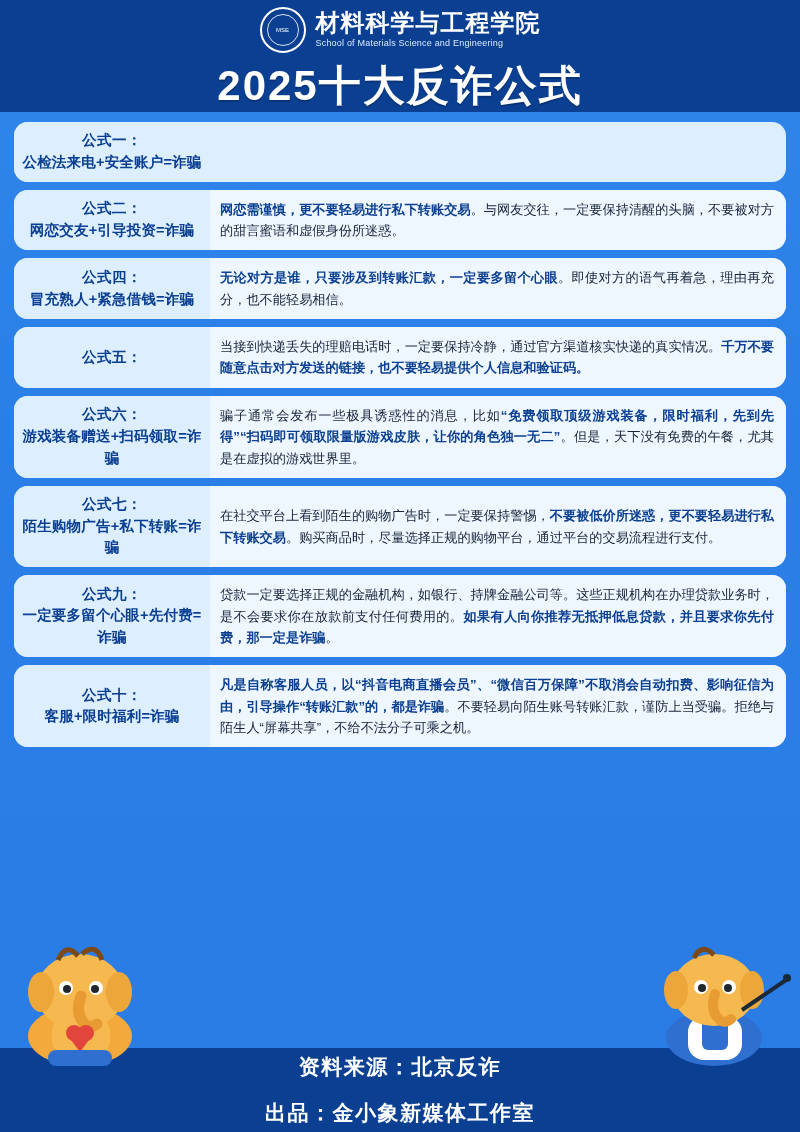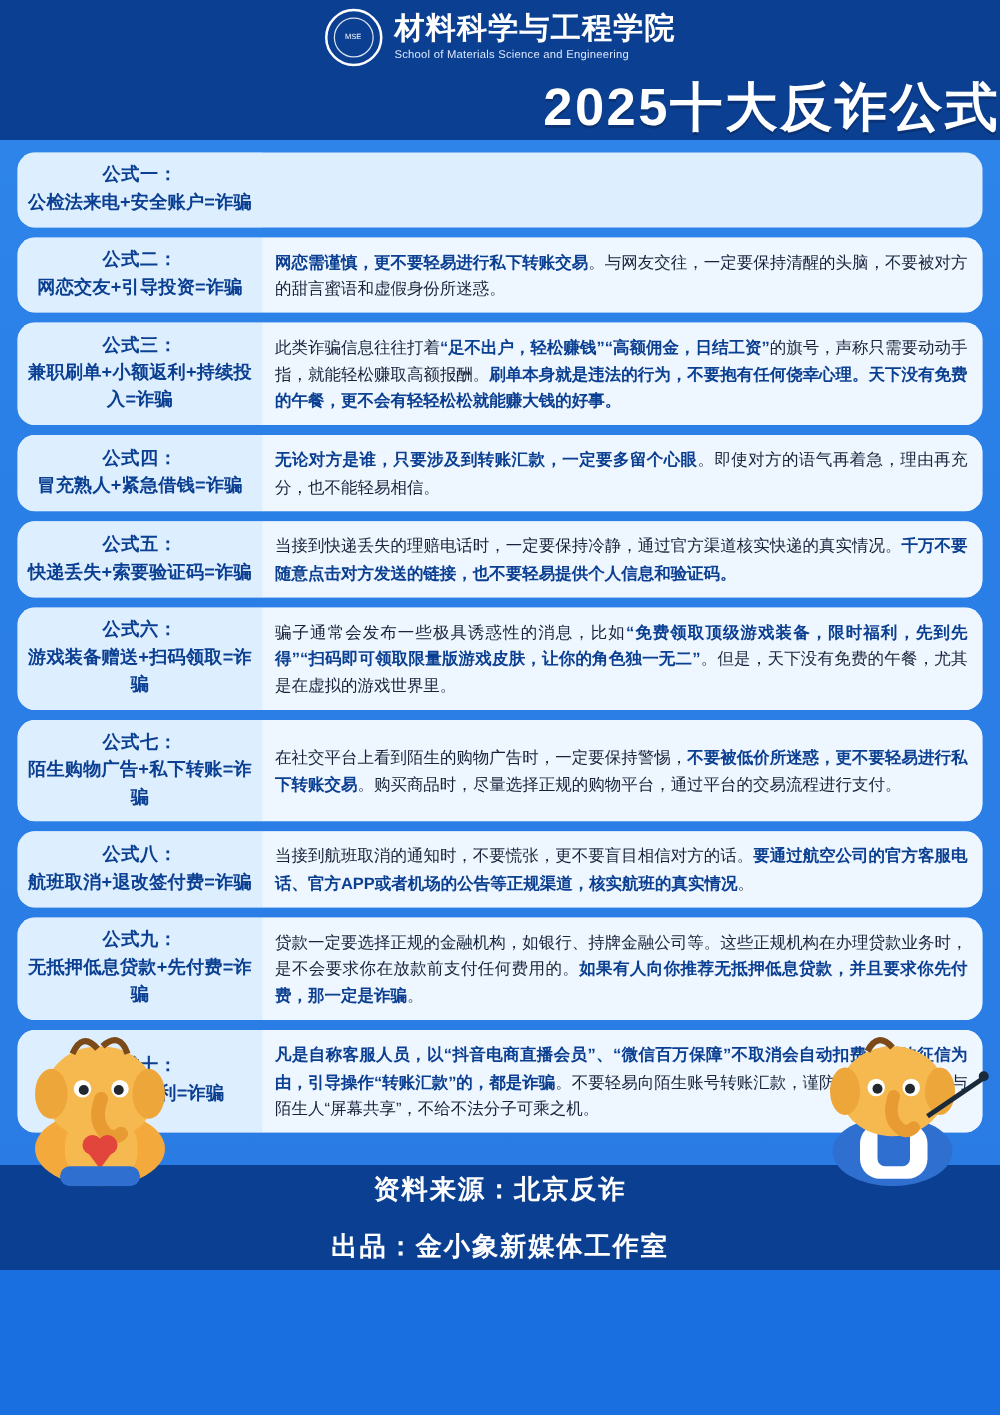--- a/index.html
+++ b/index.html
@@ -4,21 +4,21 @@
 <style>
   html,body{margin:0;padding:0;}
   body{
     width:800px;height:1132px;
     background:#1a6fe0;
     font-family:"Liberation Sans","DejaVu Sans",sans-serif;
     overflow:hidden;
     position:relative;
   }
   .page{
-    width:800px;height:1016px;
+    width:800px;height:1132px;
     background:linear-gradient(180deg,#2f86ea 0%,#2a7fe6 40%,#2a7ce4 100%);
     position:relative;
     box-sizing:border-box;
   }
 
   
   .header{
     height:112px;
     background:#0b3f91;
     position:relative;
@@ -45,21 +45,21 @@
     line-height:1;
   }
   .brand-text{display:flex;flex-direction:column;justify-content:center;}
   .brand-cn{
     color:#fff;font-size:24px;font-weight:bold;letter-spacing:1px;line-height:1.1;
   }
   .brand-en{
     color:#dce9ff;font-size:9px;letter-spacing:.2px;line-height:1.3;margin-top:2px;
   }
   .main-title{
-    text-align:right;
+    text-align:center;
     color:#ffffff;
     font-size:42px;
     font-weight:bold;
     letter-spacing:2px;
     margin-top:6px;
     text-shadow:0 2px 0 rgba(0,0,0,.18);
   }
 
   
   .list{
@@ -159,40 +159,30 @@
         <div class="left">
           <div class="f-no">公式二：</div>
           <div class="f-formula">网恋交友+引导投资=诈骗</div>
         </div>
         <div class="right">
           <div class="txt"><span class="em">网恋需谨慎，更不要轻易进行私下转账交易</span><span>。与网友交往，一定要保持清醒的头脑，不要被对方的甜言蜜语和虚假身份所迷惑。</span></div>
         </div>
       </div>
       <div class="row">
         <div class="left">
-          <div class="f-no">公式三：</div>
-          <div class="f-formula">兼职刷单+小额返利+持续投入=诈骗</div>
-        </div>
-        <div class="right">
-          <div class="txt"><span>此类诈骗信息往往打着</span><span class="em">“足不出户，轻松赚钱”“高额佣金，日结工资”</span><span>的旗号，声称只需要动动手指，就能轻松赚取高额报酬。</span><span class="em">刷单本身就是违法的行为，不要抱有任何侥幸心理。天下没有免费的午餐，更不会有轻轻松松就能赚大钱的好事。</span></div>
-        </div>
-      </div>
-      <div class="row">
-        <div class="left">
           <div class="f-no">公式四：</div>
           <div class="f-formula">冒充熟人+紧急借钱=诈骗</div>
         </div>
         <div class="right">
           <div class="txt"><span class="em">无论对方是谁，只要涉及到转账汇款，一定要多留个心眼</span><span>。即使对方的语气再着急，理由再充分，也不能轻易相信。</span></div>
         </div>
       </div>
       <div class="row">
         <div class="left">
           <div class="f-no">公式五：</div>
-          <div class="f-formula">快递丢失+索要验证码=诈骗</div>
         </div>
         <div class="right">
           <div class="txt"><span>当接到快递丢失的理赔电话时，一定要保持冷静，通过官方渠道核实快递的真实情况。</span><span class="em">千万不要随意点击对方发送的链接，也不要轻易提供个人信息和验证码。</span></div>
         </div>
       </div>
       <div class="row">
         <div class="left">
           <div class="f-no">公式六：</div>
           <div class="f-formula">游戏装备赠送+扫码领取=诈骗</div>
         </div>
@@ -204,31 +194,22 @@
         <div class="left">
           <div class="f-no">公式七：</div>
           <div class="f-formula">陌生购物广告+私下转账=诈骗</div>
         </div>
         <div class="right">
           <div class="txt"><span>在社交平台上看到陌生的购物广告时，一定要保持警惕，</span><span class="em">不要被低价所迷惑，更不要轻易进行私下转账交易</span><span>。购买商品时，尽量选择正规的购物平台，通过平台的交易流程进行支付。</span></div>
         </div>
       </div>
       <div class="row">
         <div class="left">
-          <div class="f-no">公式八：</div>
-          <div class="f-formula">航班取消+退改签付费=诈骗</div>
-        </div>
-        <div class="right">
-          <div class="txt"><span>当接到航班取消的通知时，不要慌张，更不要盲目相信对方的话。</span><span class="em">要通过航空公司的官方客服电话、官方APP或者机场的公告等正规渠道，核实航班的真实情况</span><span>。</span></div>
-        </div>
-      </div>
-      <div class="row">
-        <div class="left">
           <div class="f-no">公式九：</div>
-          <div class="f-formula">无抵押低息贷款+先付费=诈骗</div>
+          <div class="f-formula">一定要多留个心眼+先付费=诈骗</div>
         </div>
         <div class="right">
           <div class="txt"><span>贷款一定要选择正规的金融机构，如银行、持牌金融公司等。这些正规机构在办理贷款业务时，是不会要求你在放款前支付任何费用的。</span><span class="em">如果有人向你推荐无抵押低息贷款，并且要求你先付费，那一定是诈骗</span><span>。</span></div>
         </div>
       </div>
       <div class="row">
         <div class="left">
           <div class="f-no">公式十：</div>
           <div class="f-formula">客服+限时福利=诈骗</div>
         </div>

